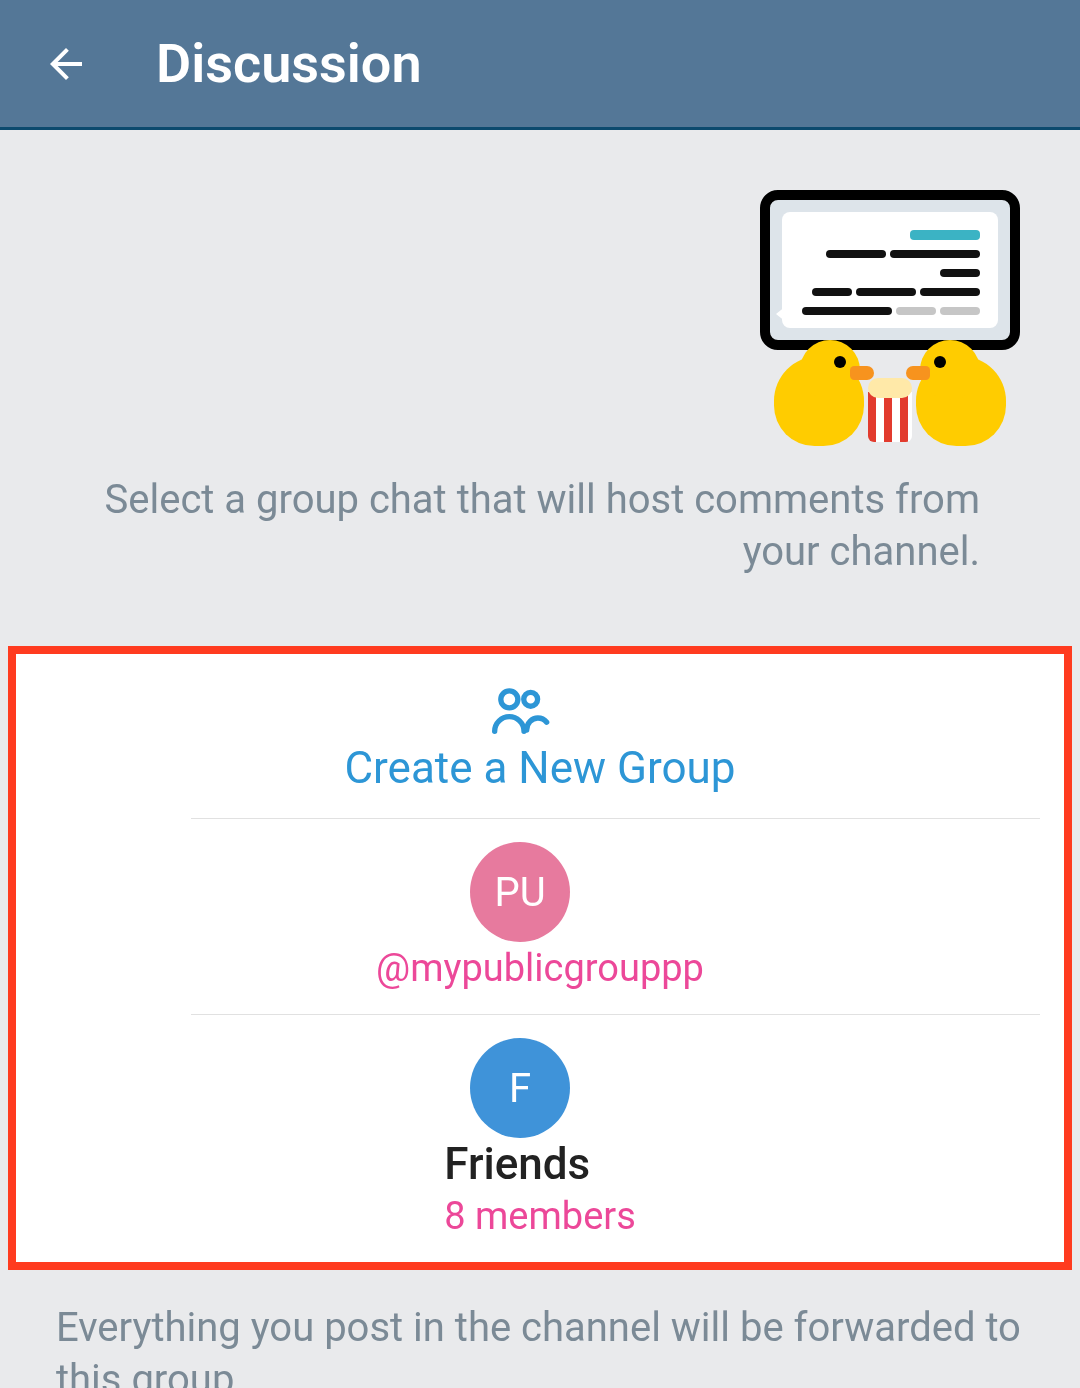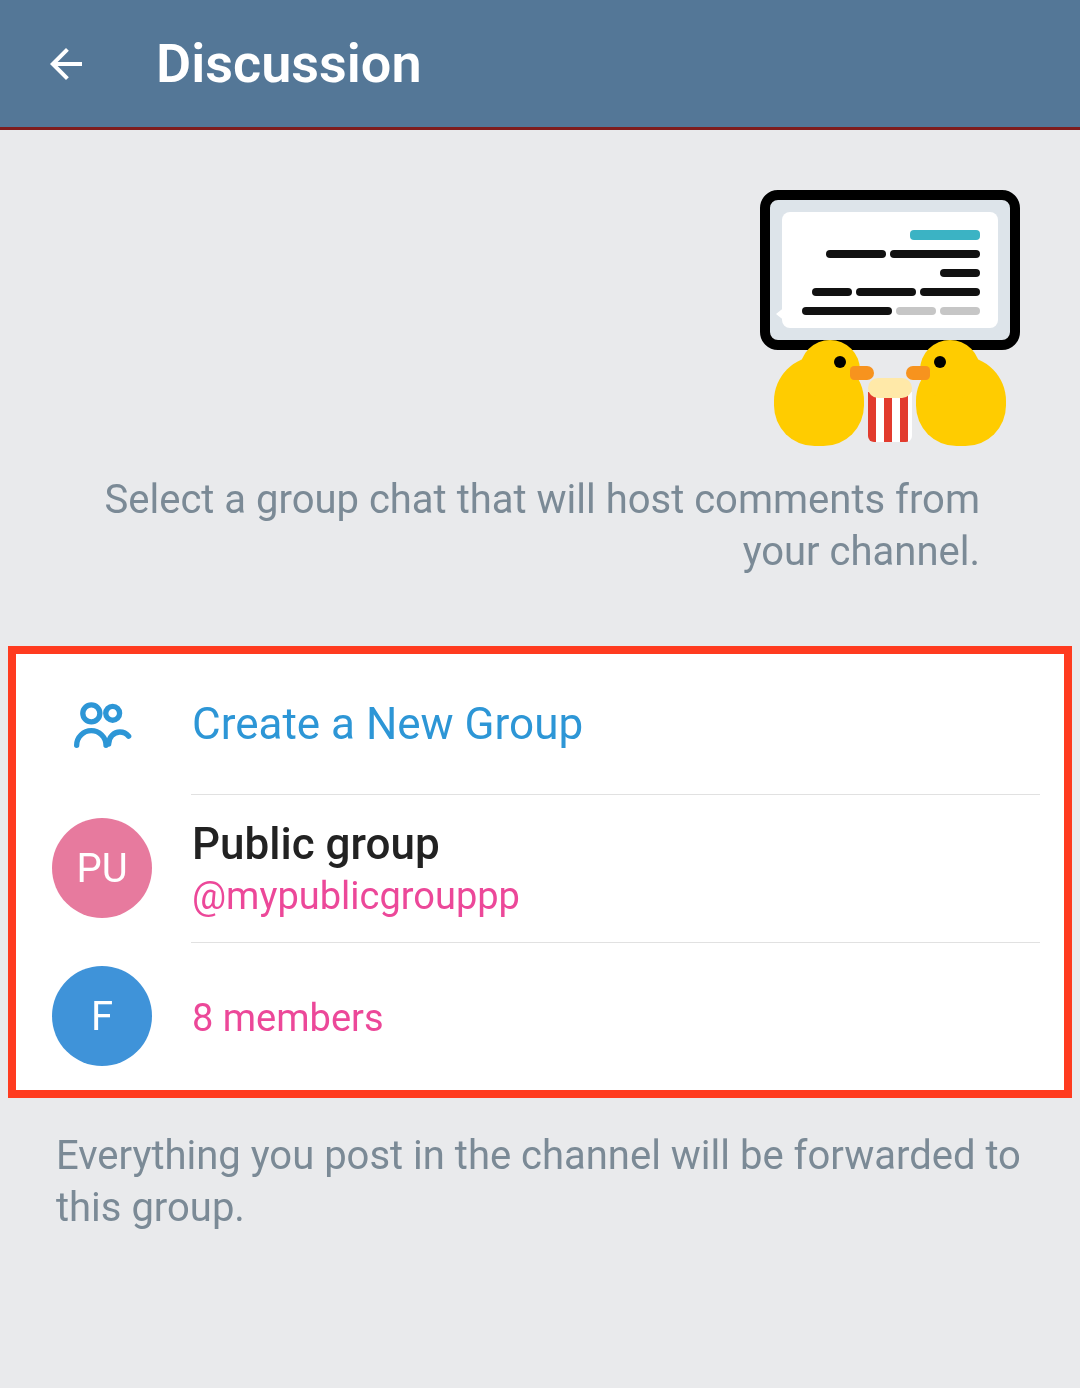--- a/index.html
+++ b/index.html
@@ -9,21 +9,21 @@
     font-family: -apple-system, BlinkMacSystemFont, "Segoe UI", Roboto, Helvetica, Arial, sans-serif;
     background: #e9eaec;
     overflow: hidden;
   }
   .header {
     background: #547797;
     height: 130px;
     display: flex;
     align-items: center;
     padding: 0 36px;
-    border-bottom: 3px solid #7f1d1d;
+    border-bottom: 3px solid #0c4a6e;
   }
   .back-btn {
     width: 60px;
     height: 60px;
     display: flex;
     align-items: center;
     justify-content: center;
     cursor: pointer;
     margin-right: 60px;
   }
@@ -141,20 +141,21 @@
     background: #fff;
     border: 8px solid #ff3b1f;
     margin: 28px 8px 0;
   }
   .row {
     display: flex;
     align-items: center;
     padding: 24px 36px;
     cursor: pointer;
     min-height: 140px;
+    flex-direction: column;
   }
   .row + .row {
     position: relative;
   }
   .row + .row::before{
     content:"";
     position:absolute;
     top:0;left:175px;right:24px;height:1px;background:#e1e1e1;
   }
   .row-icon {
@@ -233,28 +234,28 @@
     <div class="row-text">
       <div class="row-title link">Create a New Group</div>
     </div>
   </div>
 
   <div class="row">
     <div class="row-icon">
       <div class="avatar" style="background:#e77a9e">PU</div>
     </div>
     <div class="row-text">
-      <div class="row-title">Public group</div>
       <div class="row-sub">@mypublicgrouppp</div>
     </div>
   </div>
 
   <div class="row">
     <div class="row-icon">
       <div class="avatar" style="background:#3f93d9">F</div>
     </div>
     <div class="row-text">
+      <div class="row-title">Friends</div>
       <div class="row-sub">8 members</div>
     </div>
   </div>
 </div>
 
 <div class="footer-note">Everything you post in the channel will be forwarded to this group.</div>
 
 </body></html>

